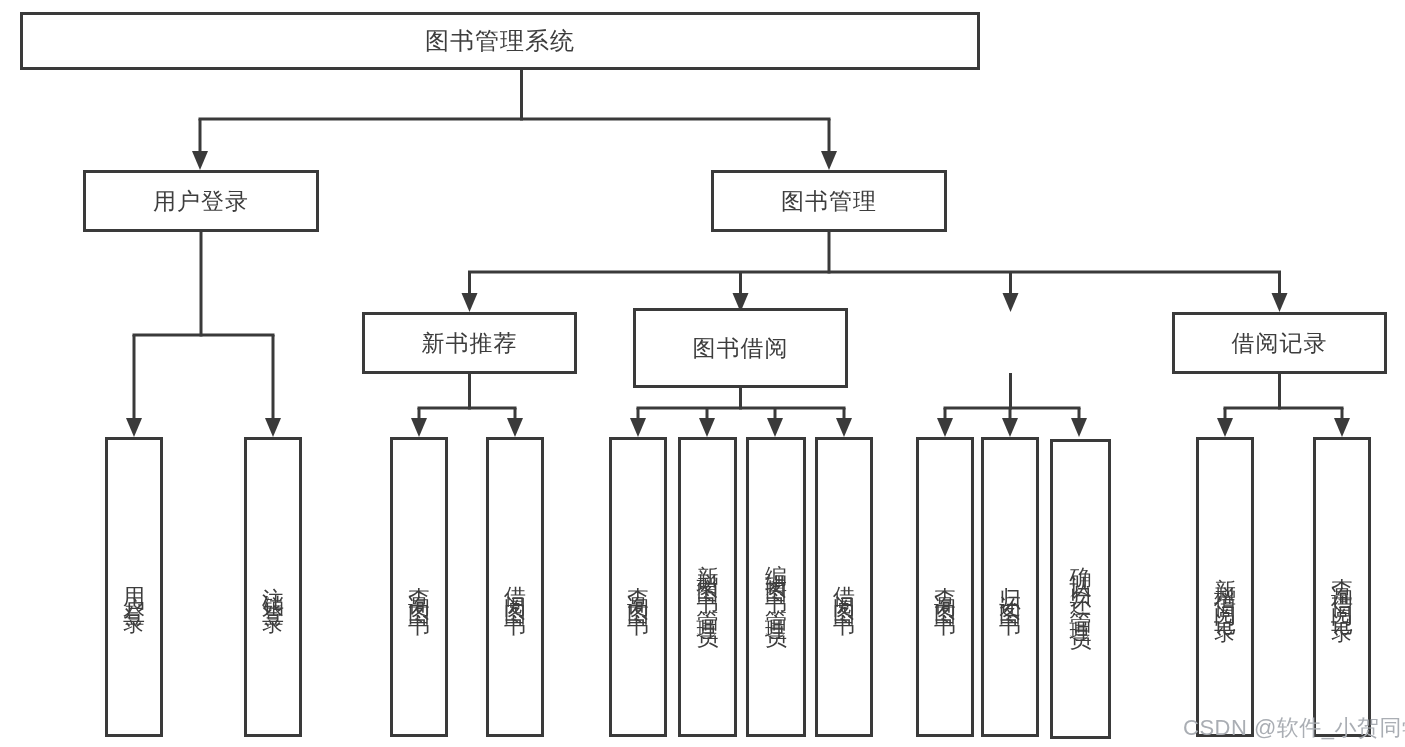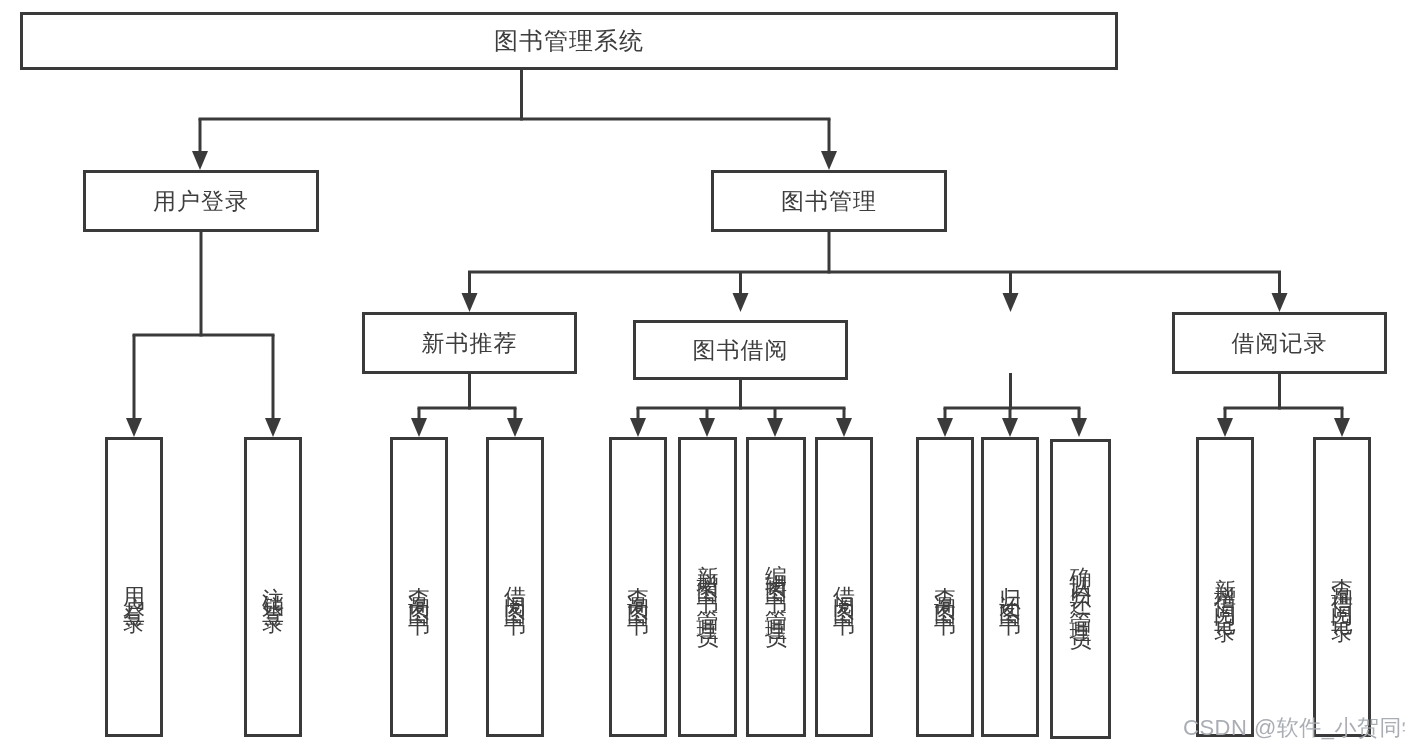--- a/index.html
+++ b/index.html
@@ -127,35 +127,35 @@
 
       <polygon points="937,418 953,418 945,437"></polygon>
       <polygon points="1002,418 1018,418 1010,437"></polygon>
       <polygon points="1071,418 1087,418 1079,437"></polygon>
 
       <polygon points="1217,418 1233,418 1225,437"></polygon>
       <polygon points="1334,418 1350,418 1342,437"></polygon>
     </g>
   </svg>
 
-  <div class="node root h" style="left:20px; top:12px; width:1098px; height:58px">
+  <div class="node root h" style="left:20px; top:12px; width:960px; height:58px">
     <span>图书管理系统</span>
   </div>
 
   <div class="node h" style="left:83px; top:170px; width:236px; height:62px">
     <span>用户登录</span>
   </div>
   <div class="node h" style="left:711px; top:170px; width:236px; height:62px">
     <span>图书管理</span>
   </div>
 
   <div class="node h" style="left:362px; top:312px; width:215px; height:62px">
     <span>新书推荐</span>
   </div>
-  <div class="node h" style="left:633px; top:320px; width:215px; height:60px">
+  <div class="node h" style="left:633px; top:308px; width:215px; height:80px">
     <span>图书借阅</span>
   </div>
   <div class="node h" style="left:1172px; top:312px; width:215px; height:62px">
     <span>借阅记录</span>
   </div>
 
   <div class="node leaf" style="left:105px; top:437px; width:58px; height:300px">
     <span>用户登录</span>
   </div>
   <div class="node leaf" style="left:244px; top:437px; width:58px; height:300px">

